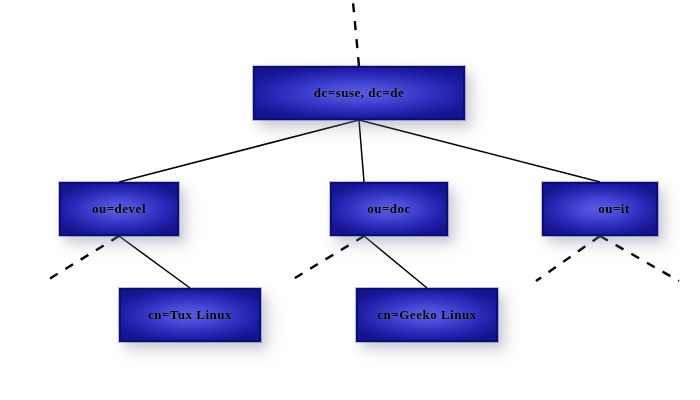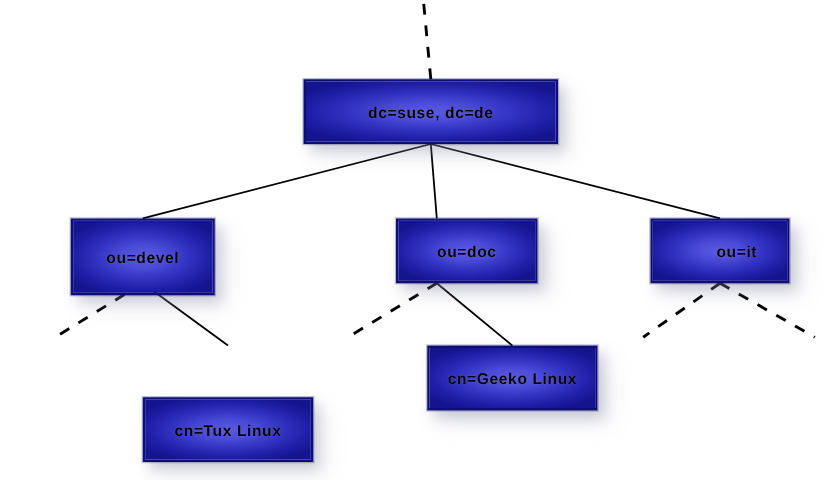--- a/index.html
+++ b/index.html
@@ -36,21 +36,21 @@
     box-shadow:
       0 0 0 1px rgba(10,10,90,0.25),
       5px 6px 10px rgba(120,120,150,0.30),
       10px 11px 18px rgba(150,150,175,0.18);
     display: flex;
     align-items: center;
     justify-content: center;
     z-index: 2;
   }
   .node-label {
-    font-family: Liberation Sans, sans-serif;
+    font-family: Liberation Serif, serif;
     font-size: 13px;
     font-weight: 700;
     color: #000000;
     letter-spacing: 0.5px;
     white-space: pre;
     text-shadow: 0 0 1px rgba(170,170,220,0.55);
   }
 </style>
 </head>
 <body>
@@ -67,30 +67,30 @@
       <line x1="364" y1="236" x2="290" y2="281" stroke="#000000" stroke-width="2.4" stroke-dasharray="9,9"></line>
       <line x1="364" y1="236" x2="427" y2="288" stroke="#000000" stroke-width="1.5"></line>
       <line x1="600" y1="236" x2="536" y2="281" stroke="#000000" stroke-width="2.4" stroke-dasharray="9,9"></line>
       <line x1="600" y1="236" x2="679" y2="281" stroke="#000000" stroke-width="2.4" stroke-dasharray="9,9"></line>
     </svg>
 
   <div id="node-layer">
       <div class="node" style="left: 253px; top: 66px; width: 212px; height: 54px;">
         <span class="node-label">dc=suse, dc=de</span>
       </div>
-      <div class="node" style="left: 59px; top: 182px; width: 120px; height: 64px; text-align: right;">
+      <div class="node" style="left: 59px; top: 182px; width: 120px; height: 54px; text-align: right;">
         <span class="node-label">ou=devel</span>
       </div>
       <div class="node" style="left: 305px; top: 182px; width: 118px; height: 54px; margin-left: 25px;">
         <span class="node-label">ou=doc</span>
       </div>
       <div class="node" style="left: 542px; top: 182px; width: 116px; height: 54px; padding-left: 28px;">
         <span class="node-label">ou=it</span>
       </div>
-      <div class="node" style="left: 119px; top: 288px; width: 142px; height: 54px; margin-top: 43px;">
+      <div class="node" style="left: 119px; top: 288px; width: 142px; height: 54px;">
         <span class="node-label">cn=Tux Linux</span>
       </div>
       <div class="node" style="left: 356px; top: 288px; width: 142px; height: 54px; text-align: right;">
         <span class="node-label">cn=Geeko Linux</span>
       </div>
     </div>
 
 </div>
 
 </body></html>

